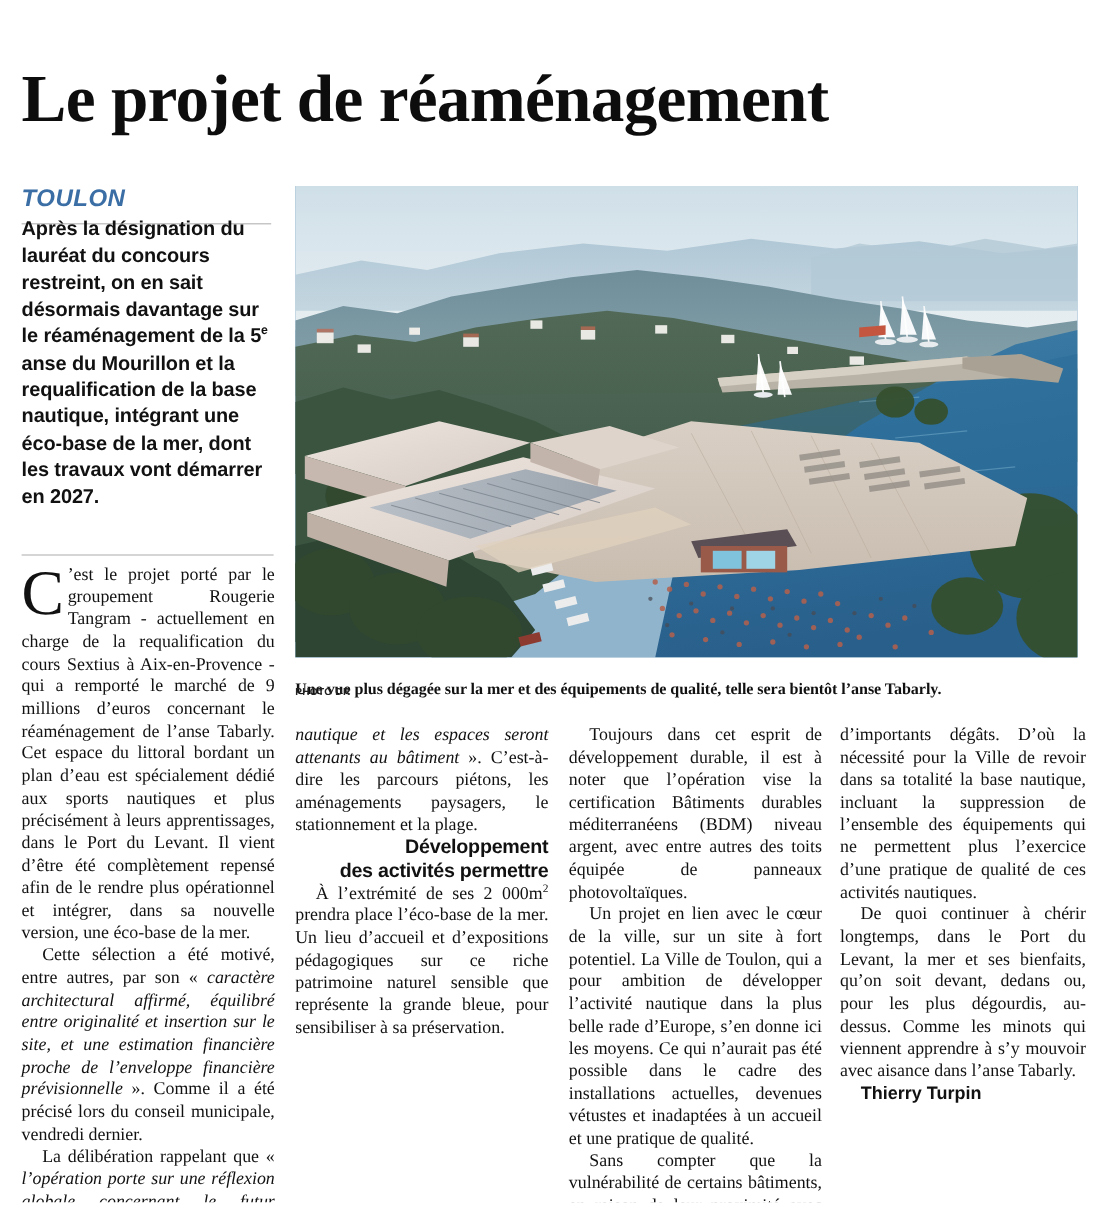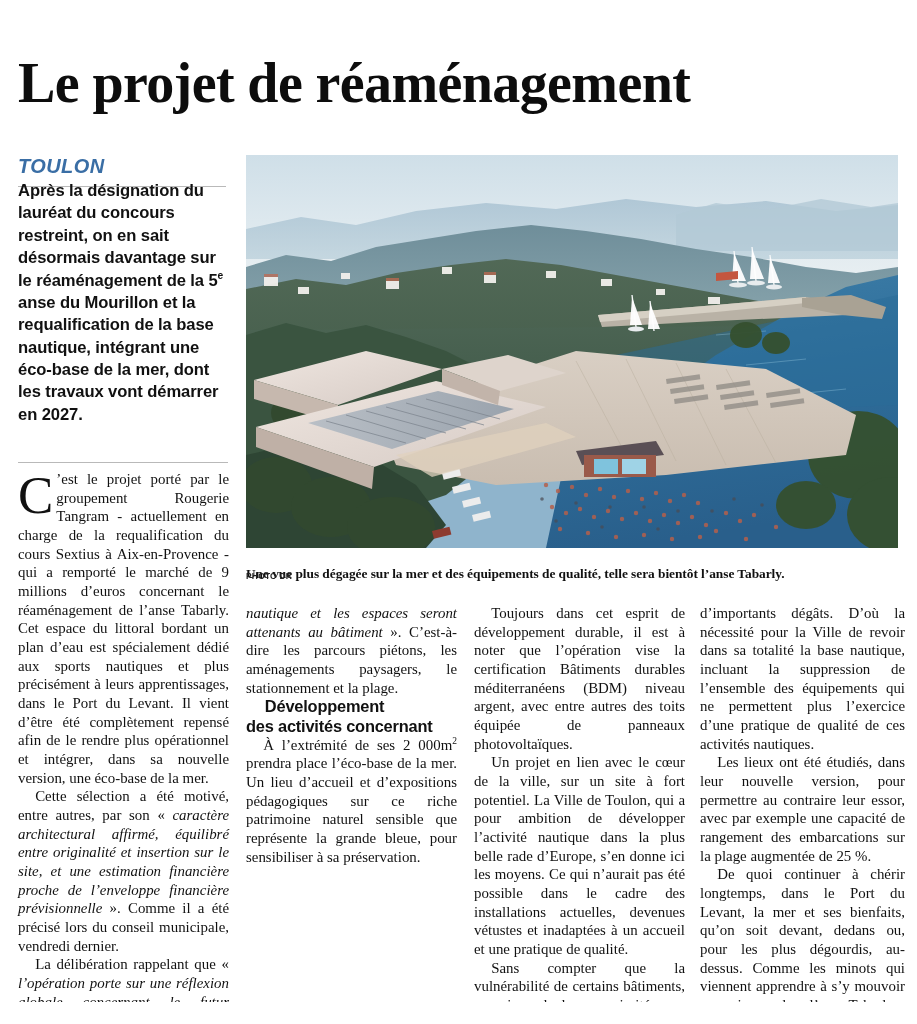--- a/index.html
+++ b/index.html
@@ -139,21 +139,21 @@
     font-weight: normal;
     padding: 2px 3px 0 0;
     margin-top: 2px;
   }
   .subhead {
     font-family: "Liberation Sans", sans-serif;
     font-weight: bold;
     font-size: 16.4px;
     line-height: 1.17;
     text-indent: 0;
-    text-align: left;
+    text-align: right;
     margin: 11px 0 3px 0;
     letter-spacing: -0.2px;
   }
   .byline {
     font-family: "Liberation Sans", sans-serif;
     font-weight: bold;
     font-size: 15px;
     text-indent: 0;
     text-align: left;
     margin-top: 1px;
@@ -419,33 +419,32 @@
       <span>La délibération rappelant que « </span><em>l’opération porte sur une réflexion globale concernant le futur établissement de la base</em>
     </p>
   </div>
 
   <div class="col" id="col2">
     <p class="noindent">
       <em>nautique et les espaces seront attenants au bâtiment</em><span> ». C’est-à-dire les parcours piétons, les aménagements paysagers, le stationnement et la plage.</span>
     </p>
     <p class="subhead">
       <span>Développement</span><br>
-      <span>des activités concernant</span>
+      <span>des activités permettre</span>
     </p>
     <p>
       <span>À l’extrémité de ses 2 000m</span><sup>2</sup><span> prendra place l’éco-base de la mer. Un lieu d’accueil et d’expositions pédagogiques sur ce riche patrimoine naturel sensible que représente la grande bleue, pour sensibiliser à sa préservation.</span>
     </p>
   </div>
 
   <div class="col" id="col3">
     <p>Toujours dans cet esprit de développement durable, il est à noter que l’opération vise la certification Bâtiments durables méditerranéens (BDM) niveau argent, avec entre autres des toits équipée de panneaux photovoltaïques.</p>
     <p>Un projet en lien avec le cœur de la ville, sur un site à fort potentiel. La Ville de Toulon, qui a pour ambition de développer l’activité nautique dans la plus belle rade d’Europe, s’en donne ici les moyens. Ce qui n’aurait pas été possible dans le cadre des installations actuelles, devenues vétustes et inadaptées à un accueil et une pratique de qualité.</p>
     <p>Sans compter que la vulnérabilité de certains bâtiments, en raison de leur proximité avec une zone fortement exposée aux largades, a déjà engendré</p>
   </div>
 
   <div class="col" id="col4">
     <p class="noindent">d’importants dégâts. D’où la nécessité pour la Ville de revoir dans sa totalité la base nautique, incluant la suppression de l’ensemble des équipements qui ne permettent plus l’exercice d’une pratique de qualité de ces activités nautiques.</p>
-    <p>Les lieux ont été étudiés, dans leur nouvelle version, pour permettre au contraire leur essor, avec par exemple une capacité de rangement des embarcations sur la plage augmentée de 25 %.</p>
     <p>De quoi continuer à chérir longtemps, dans le Port du Levant, la mer et ses bienfaits, qu’on soit devant, dedans ou, pour les plus dégourdis, au-dessus. Comme les minots qui viennent apprendre à s’y mouvoir avec aisance dans l’anse Tabarly.</p>
     <p class="byline">Thierry Turpin</p>
   </div>
 
 </div>
 
 </body></html>

